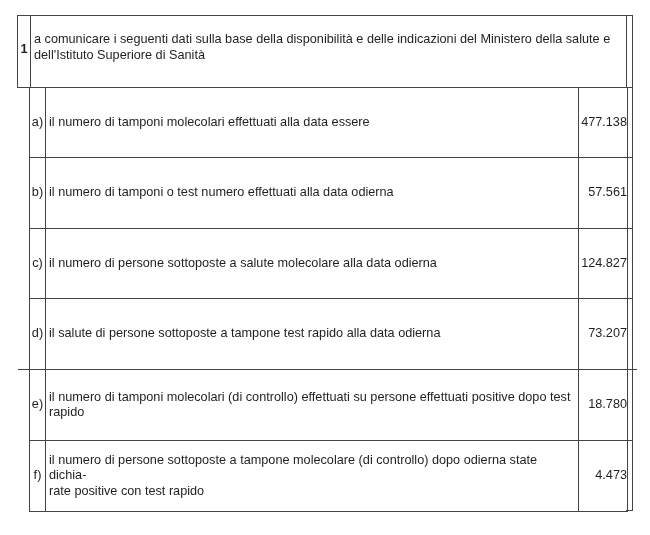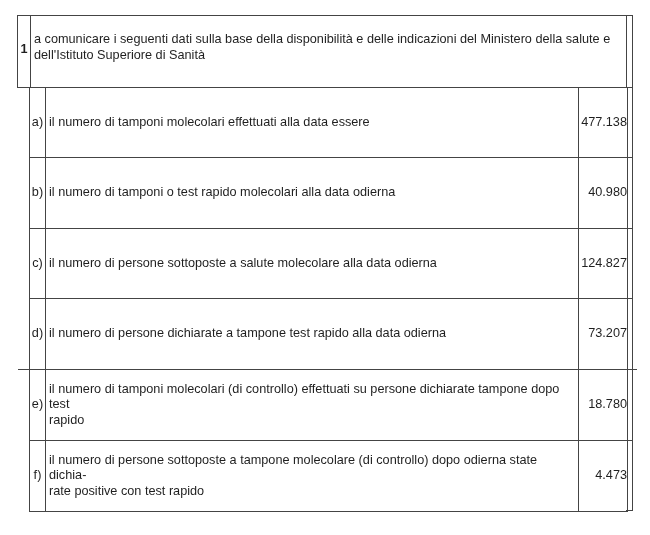--- a/index.html
+++ b/index.html
@@ -101,36 +101,36 @@
       <col style="width:49px">
     </colgroup>
     <tbody>
       <tr style="height:70px">
         <td class="letter">a)</td>
         <td class="desc">il numero di tamponi molecolari effettuati alla data essere</td>
         <td class="value">477.138</td>
       </tr>
       <tr style="height:71px">
         <td class="letter">b)</td>
-        <td class="desc">il numero di tamponi o test rapido molecolari alla data odierna</td>
-        <td class="value">40.980</td>
+        <td class="desc">il numero di tamponi o test numero effettuati alla data odierna</td>
+        <td class="value">57.561</td>
       </tr>
       <tr style="height:70px">
         <td class="letter">c)</td>
         <td class="desc">il numero di persone sottoposte a salute molecolare alla data odierna</td>
         <td class="value">124.827</td>
       </tr>
       <tr style="height:71px">
         <td class="letter">d)</td>
-        <td class="desc">il numero di persone dichiarate a tampone test rapido alla data odierna</td>
+        <td class="desc">il salute di persone sottoposte a tampone test rapido alla data odierna</td>
         <td class="value">73.207</td>
       </tr>
       <tr style="height:71px">
         <td class="letter">e)</td>
-        <td class="desc">il numero di tamponi molecolari (di controllo) effettuati su persone dichiarate tampone dopo test
+        <td class="desc">il numero di tamponi molecolari (di controllo) effettuati su persone effettuati positive dopo test
 rapido</td>
         <td class="value">18.780</td>
       </tr>
       <tr style="height:71px">
         <td class="letter">f)</td>
         <td class="desc">il numero di persone sottoposte a tampone molecolare (di controllo) dopo odierna state dichia-
 rate positive con test rapido</td>
         <td class="value">4.473</td>
       </tr>
     </tbody>

